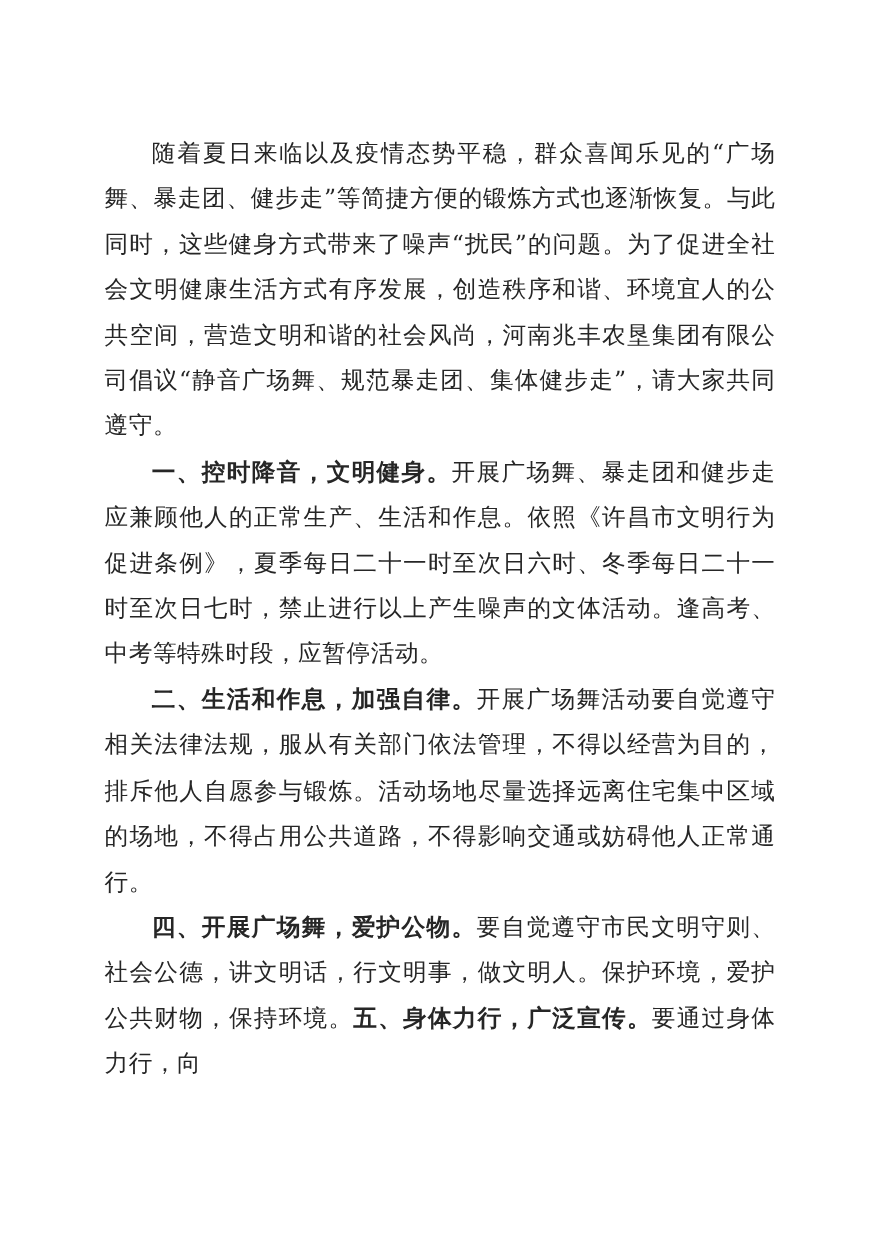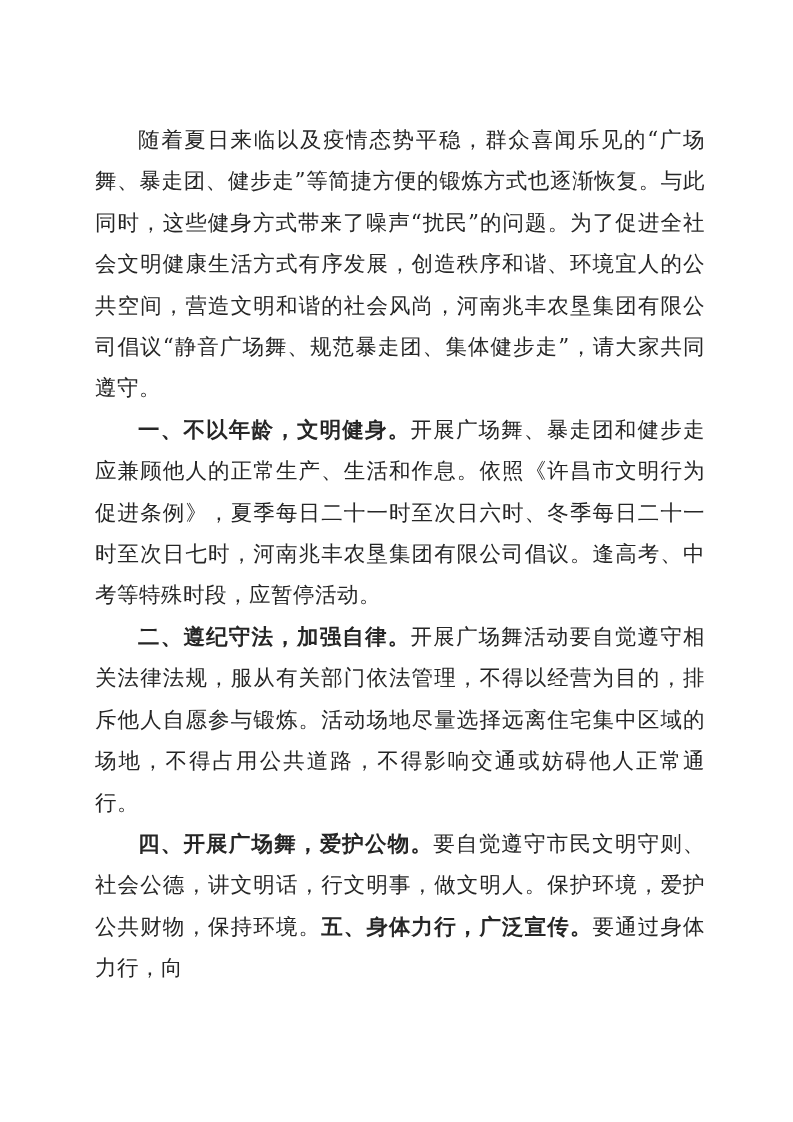--- a/index.html
+++ b/index.html
@@ -43,17 +43,17 @@
   .run.bold {
     font-weight: bold;
   }
 </style>
 </head>
 <body>
 
 <div class="page">
   <div class="doc-body" id="doc-body">
       <p class="para"><span class="run">随着夏日来临以及疫情态势平稳，群众喜闻乐见的“广场舞、暴走团、健步走”等简捷方便的锻炼方式也逐渐恢复。与此同时，这些健身方式带来了噪声“扰民”的问题。为了促进全社会文明健康生活方式有序发展，创造秩序和谐、环境宜人的公共空间，营造文明和谐的社会风尚，河南兆丰农垦集团有限公司倡议“静音广场舞、规范暴走团、集体健步走”，请大家共同遵守。</span></p>
-      <p class="para"><span class="run bold">一、不以年龄，文明健身。</span><span class="run">开展广场舞、暴走团和健步走应兼顾他人的正常生产、生活和作息。依照《许昌市文明行为促进条例》，夏季每日二十一时至次日六时、冬季每日二十一时至次日七时，河南兆丰农垦集团有限公司倡议。逢高考、中考等特殊时段，应暂停活动。</span></p>
-      <p class="para"><span class="run bold">二、遵纪守法，加强自律。</span><span class="run">开展广场舞活动要自觉遵守相关法律法规，服从有关部门依法管理，不得以经营为目的，排斥他人自愿参与锻炼。活动场地尽量选择远离住宅集中区域的场地，不得占用公共道路，不得影响交通或妨碍他人正常通行。</span></p>
+      <p class="para"><span class="run bold">一、控时降音，文明健身。</span><span class="run">开展广场舞、暴走团和健步走应兼顾他人的正常生产、生活和作息。依照《许昌市文明行为促进条例》，夏季每日二十一时至次日六时、冬季每日二十一时至次日七时，禁止进行以上产生噪声的文体活动。逢高考、中考等特殊时段，应暂停活动。</span></p>
+      <p class="para"><span class="run bold">二、生活和作息，加强自律。</span><span class="run">开展广场舞活动要自觉遵守相关法律法规，服从有关部门依法管理，不得以经营为目的，排斥他人自愿参与锻炼。活动场地尽量选择远离住宅集中区域的场地，不得占用公共道路，不得影响交通或妨碍他人正常通行。</span></p>
       <p class="para"><span class="run bold">四、开展广场舞，爱护公物。</span><span class="run">要自觉遵守市民文明守则、社会公德，讲文明话，行文明事，做文明人。保护环境，爱护公共财物，保持环境。</span><span class="run bold">五、身体力行，广泛宣传。</span><span class="run">要通过身体力行，向</span></p>
     </div>
 </div>
 
 </body></html>

